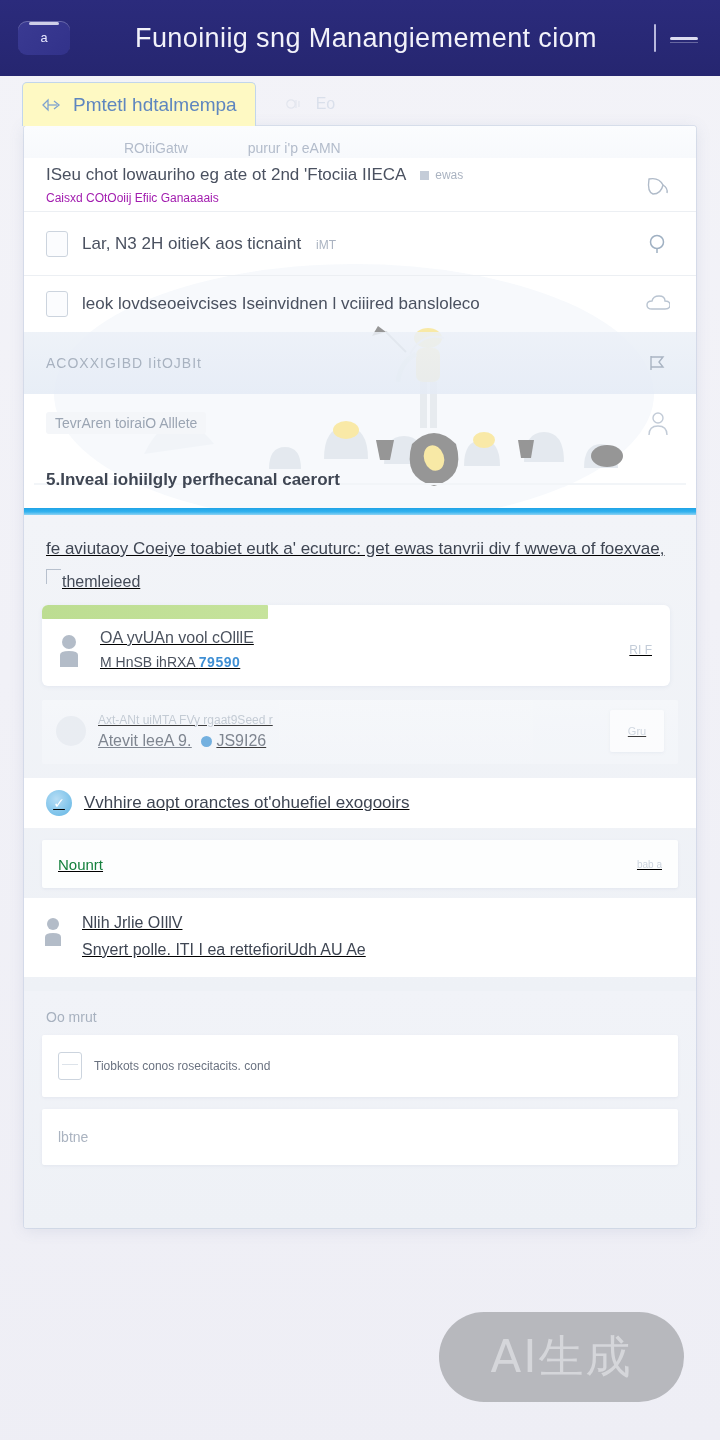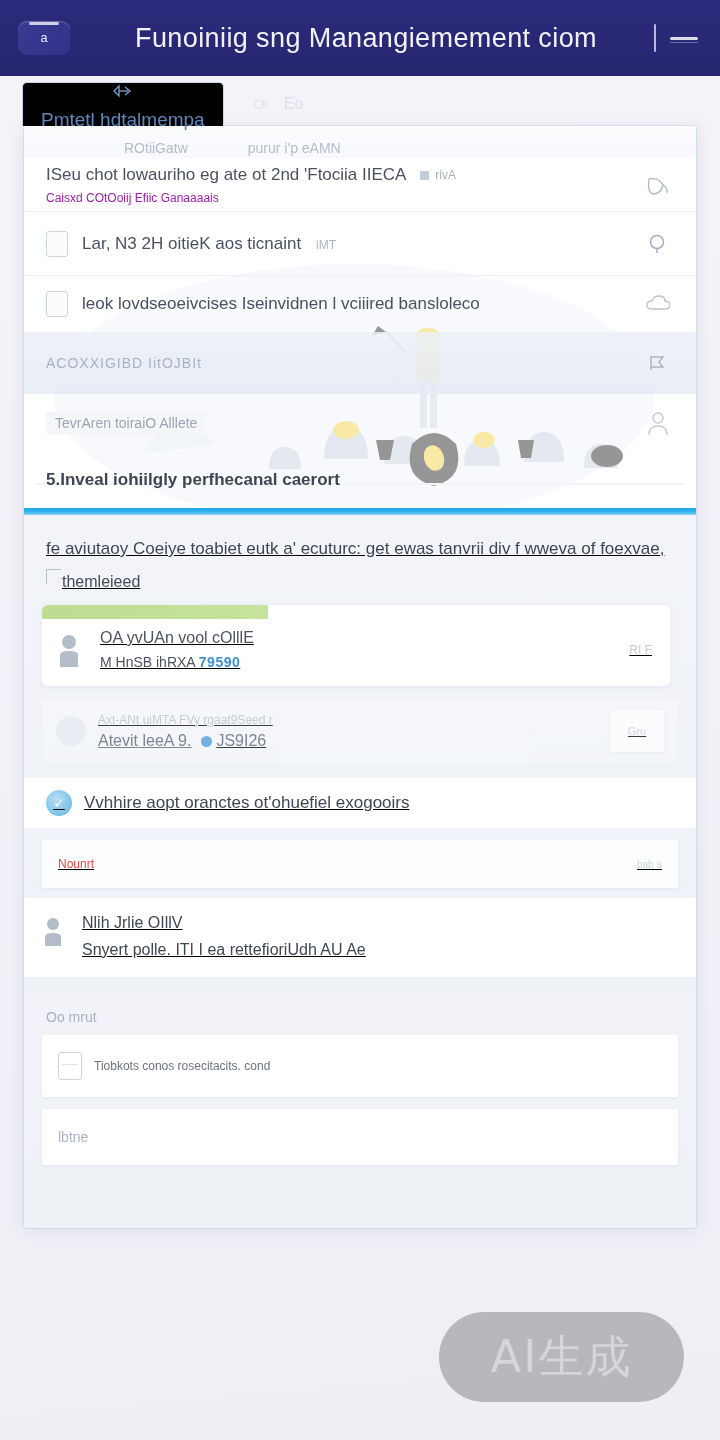--- a/index.html
+++ b/index.html
@@ -111,25 +111,24 @@
     display: flex;
     align-items: center;
     gap: 10px;
     height: 44px;
     padding: 0 18px;
     border-radius: 5px 5px 0 0;
     font-size: 19px;
     color: #6b8fc4;
   }
   .tab.active {
-    background: #000000;
+    background: #fef9c3;
     border: 1px solid #c2d6ec;
     border-bottom: none;
     color: #5e86bf;
-    flex-direction: column;
   }
   .tab.ghost {
     opacity: 0.28;
     color: #9bb0cb;
     font-size: 16px;
   }
   .tab-icon {
     width: 22px; height: 16px;
     position: relative;
     flex: none;
@@ -410,21 +409,21 @@
     margin: 12px 18px 0 18px;
     background: #fdfefe;
     border-radius: 2px;
     box-shadow: 0 1px 3px rgba(120,140,170,0.10);
     height: 48px;
     display: flex; align-items: center;
     padding: 0 16px;
     gap: 10px;
   }
   .input-placeholder {
-    font-size: 12px; color: #ef4444; flex: 1; filter: blur(0.4px);
+    font-size: 15px; color: #15803d; flex: 1; filter: blur(0.4px);
   }
   .input-right { font-size: 10px; color: #ccd4de; filter: blur(0.6px); }
 
   .note-row {
     display: flex; gap: 14px; align-items: flex-start;
     padding: 16px 22px 18px 18px;
     background: #ffffff;
   }
   .note-avatar { width: 26px; height: 30px; color: #b3bcc8; flex: none; margin-top: 2px; }
   .nl1 { font-size: 16px; color: #3f4653; filter: blur(0.35px); }
@@ -606,21 +605,21 @@
     <span>ROtiiGatw</span>
     <span>purur i'p eAMN</span>
   </div>
 
   <div class="row row-sep sec">
     <div class="row-body">
       <div class="row-title">
         <span>ISeu chot lowauriho eg ate  ot 2nd 'Ftociia IIECA</span>
         <span class="row-tag">
           <i class="sq"></i>
-          <span>rivA</span>
+          <span>ewas</span>
         </span>
       </div>
       <div class="row-sub">Caisxd COtOoiij Efiic Ganaaaais</div>
     </div>
     <div class="row-icon-right">
       <svg width="26" height="24" viewBox="0 0 26 24" fill="none" stroke="#b0bbc9" stroke-width="1.4">
         <path d="M4 6 q10 -2 14 6 q-2 9 -10 9 q-6 -2 -4 -15 z"></path>
         <path d="M18 12 q5 3 4 8"></path>
       </svg>
     </div>

